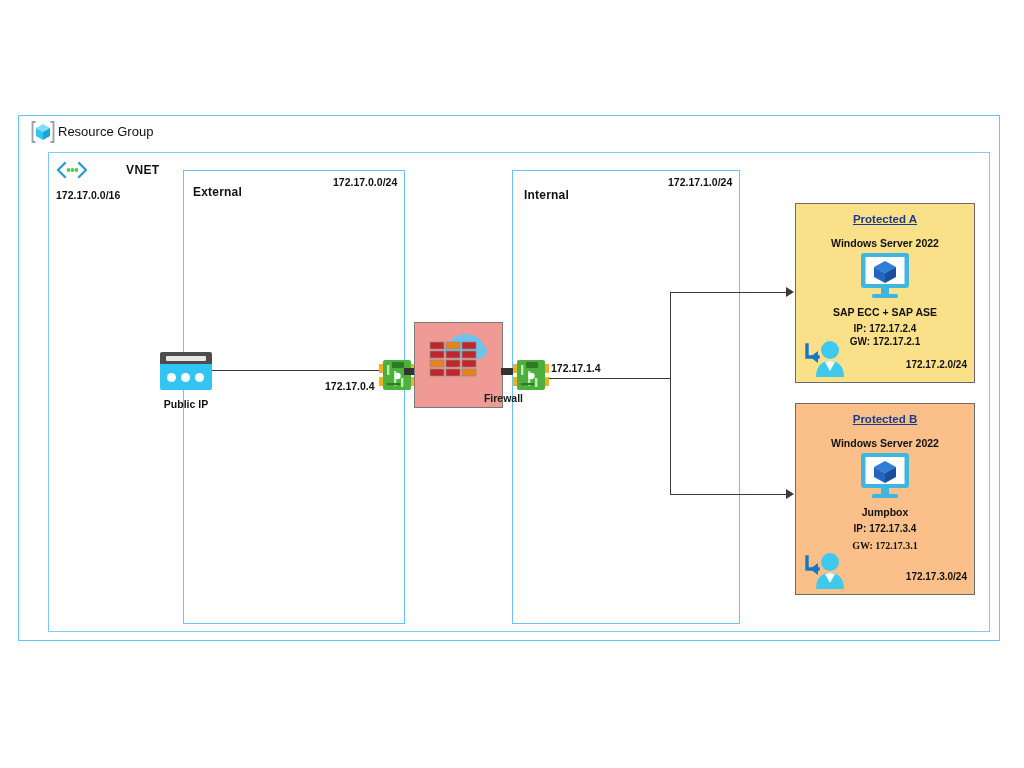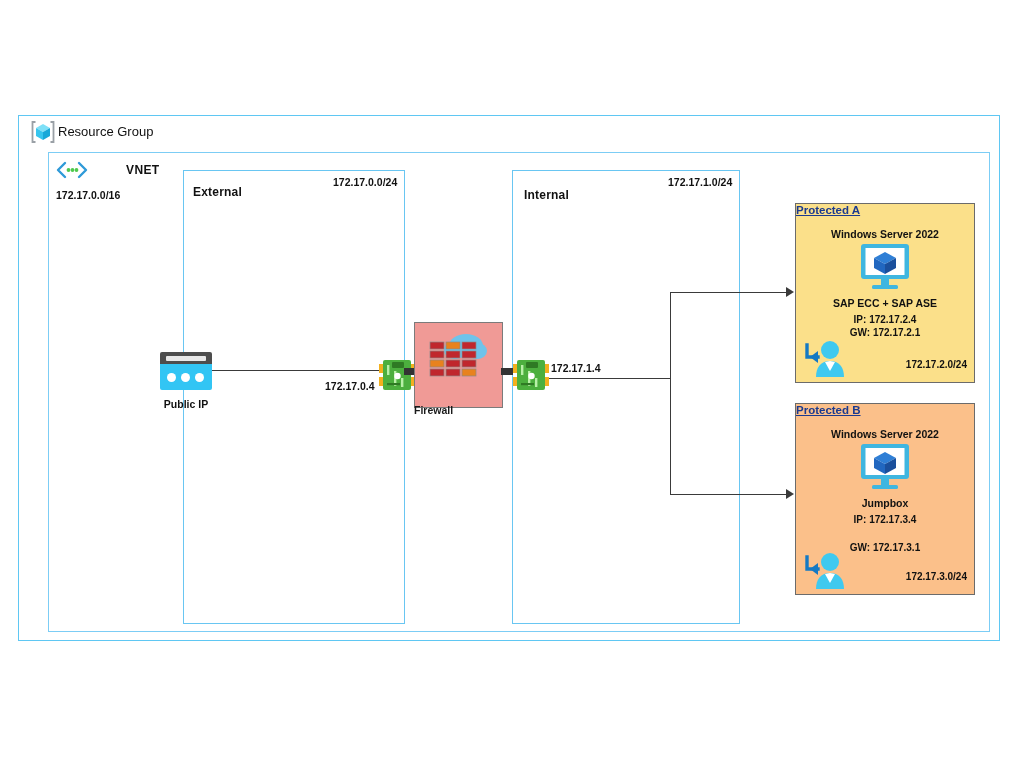--- a/index.html
+++ b/index.html
@@ -54,36 +54,36 @@
   .pip-slot{position:absolute;left:6px;top:3.5px;width:40px;height:5px;background:#e8e8e8;border-radius:1px;}
   .pip-body{position:absolute;left:0;top:12px;width:52px;height:26px;background:#32c5f4;border-radius:0 0 2px 2px;}
   .pip-dot{position:absolute;top:9px;width:9px;height:9px;border-radius:50%;background:#fff;}
   .pip-label{position:absolute;left:140px;top:398px;width:92px;text-align:center;font-size:10.5px;font-weight:bold;color:#111;}
 
   
   .fw-box{
     position:absolute;left:414px;top:322px;width:89px;height:86px;
     background:#f09a96;border:1.5px solid #7b7b7b;box-sizing:border-box;
   }
-  .fw-label{position:absolute;left:414px;top:404px;width:109px;text-align:left;font-size:10.5px;font-weight:bold;color:#1a1a1a;}
+  .fw-label{position:absolute;left:414px;top:392px;width:109px;text-align:right;font-size:10.5px;font-weight:bold;color:#1a1a1a;}
   .fw-art{position:absolute;left:424px;top:328px;width:70px;height:58px;}
 
   
   .nic{position:absolute;width:36px;height:34px;}
   #nic-external{left:379px;top:358px;}
   #nic-internal{left:513px;top:358px;}
 
   
   .vm-box{
     position:absolute;width:180px;border:1.5px solid #6b6b6b;box-sizing:border-box;
   }
   #vm-protected-a{left:795px;top:203px;height:180px;background:#fbe08a;}
   #vm-protected-b{left:795px;top:403px;height:192px;background:#fbc08a;}
   .vm-title{
-    width:100%;text-align:left;font-size:11.5px;font-weight:bold;
+    width:100%;text-align:center;margin-top:9px;font-size:11.5px;font-weight:bold;
     color:#1b3a8f;text-decoration:underline;
   }
   .vm-os{width:100%;text-align:center;margin-top:12px;font-size:10.5px;font-weight:bold;color:#111;}
   .vm-role{width:100%;text-align:center;margin-top:5px;font-size:10.5px;font-weight:bold;color:#111;}
   .vm-ip{width:100%;text-align:center;margin-top:4px;font-size:10px;font-weight:bold;color:#111;line-height:13px;}
   .vm-cidr{position:absolute;right:7px;bottom:12px;font-size:10px;font-weight:bold;color:#111;}
   .vm-screen{margin:4px auto 0;width:56px;height:48px;position:relative;}
   .vm-user{position:absolute;left:5px;bottom:3px;width:46px;height:42px;}
 
   
@@ -255,21 +255,21 @@
         <rect x="8.5" y="4" width="39" height="27" fill="#ffffff"></rect>
         <polygon points="28,8 39,14 28,20 17,14" fill="#2f7fd6"></polygon>
         <polygon points="17,14 28,20 28,30 17,24" fill="#2167c0"></polygon>
         <polygon points="39,14 28,20 28,30 39,24" fill="#1a4f9c"></polygon>
         <rect x="24" y="35" width="8" height="6" fill="#3fb6e0"></rect>
         <rect x="15" y="41" width="26" height="4" rx="1.6" fill="#3fb6e0"></rect>
       </svg>
     </div>
     <div class="vm-role">Jumpbox</div>
     <div class="vm-ip">IP: 172.17.3.4</div>
-    <div class="vm-ip" style="margin-top:15px;">GW: 172.17.3.1</div>
+    <div class="vm-ip" style="margin-top:4px;font-family:Liberation Serif, serif;">GW: 172.17.3.1</div>
     <div class="vm-user">
       <svg width="46" height="42" viewBox="0 0 46 42">
         <path d="M6 8 L6 20 L17 20" fill="none" stroke="#1479c4" stroke-width="3.4" stroke-linecap="square"></path>
         <polygon points="17,14 17,26 9,20" fill="#1479c4"></polygon>
         <circle cx="29" cy="13" r="9" fill="#3fc9ef"></circle>
         <path d="M29 24 C19 24 15 31 15 40 L43 40 C43 31 39 24 29 24 Z" fill="#3fc9ef"></path>
         <polygon points="29,24 24,25 29,34 34,25" fill="#ffffff"></polygon>
       </svg>
     </div>
     <div class="vm-cidr">172.17.3.0/24</div>

